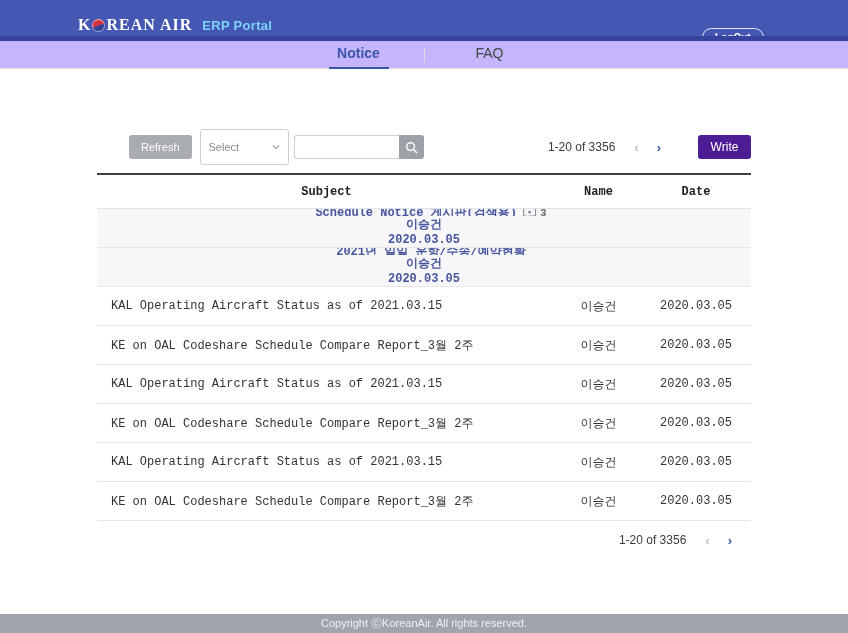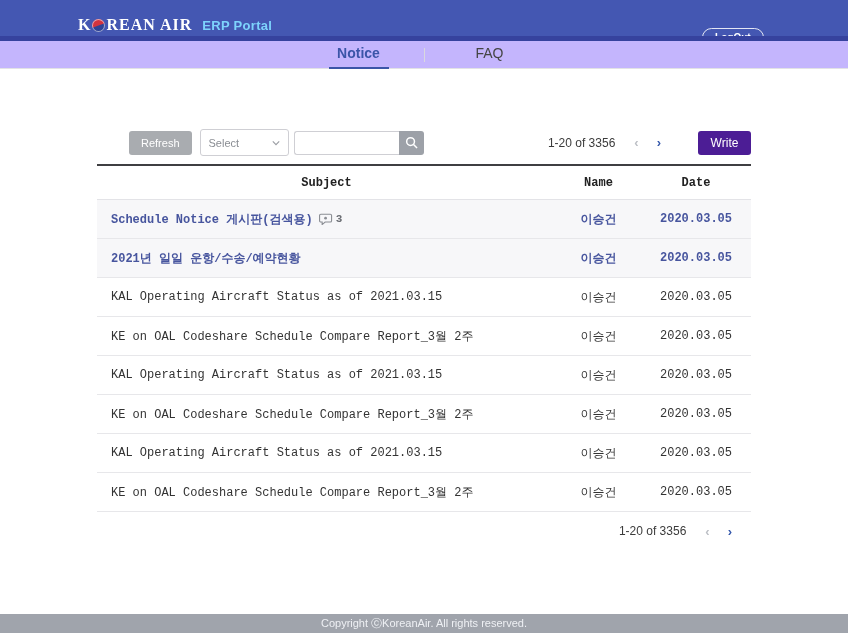--- a/index.html
+++ b/index.html
@@ -33,21 +33,21 @@
   .tab.active { color:#3b55a8; font-weight:bold; }
   .tab.active::after { content:""; position:absolute; left:35px; right:35px; bottom:0;
     border-bottom:2px solid #3b55a8; }
   .tab-divider { width:1px; height:14px; background:#d9d9de; }
   
   .main { width:654px; margin:0 auto; padding-top:60px; }
   .toolbar { display:flex; align-items:center; justify-content:space-between; margin-bottom:8px;margin-left:32px; }
   .toolbar-left { display:flex; align-items:center; }
   .btn-refresh { background:#a9acb0; color:#fff; font-size:11px; border:none;
     border-radius:3px; height:24px; padding:0 12px; cursor:pointer; }
-  .select-box { margin-left:8px; width:89px; height:27px; border:1px solid #cfcfd4;
+  .select-box { margin-left:8px; width:89px; height:36px; border:1px solid #cfcfd4;
     border-radius:3px; background:#fff; display:flex; align-items:center;
     justify-content:space-between; padding:0 8px; font-size:11px; color:#8a8d93; cursor:pointer; }
   .chev { width:8px; height:8px; }
   .search-wrap { display:flex; margin-left:5px; }
   .search-input { width:105px; height:24px; border:1px solid #cfcfd4; border-right:none;
     border-radius:3px 0 0 3px; font-size:11px; padding:0 6px; outline:none; }
   .btn-search { width:25px; height:24px; background:#9da1a8; border:none;
     border-radius:0 3px 3px 0; display:flex; align-items:center; justify-content:center; cursor:pointer; }
   .toolbar-right { display:flex; align-items:center; }
   .pager { display:flex; align-items:center; font-size:12px; color:#3b3b3b; }
@@ -56,21 +56,21 @@
   .pg-prev { color:#bcbfc5; }
   .pg-next { color:#3558ab; }
   .btn-write { background:#4c1d95; color:#fff; font-size:12px; border:none;
     border-radius:3px; height:24px; width:53px; margin-left:28px; cursor:pointer; }
   
   .table { border-top:2px solid #3f3f42;font-family:Liberation Mono, monospace; }
   .thead { display:flex; align-items:center; height:34px; border-bottom:1px solid #e3e3e7;
     font-size:12px; font-weight:bold; color:#222; }
   .trow { display:flex; align-items:center; height:39px; border-bottom:1px solid #e7e7ea;
     font-size:12px; color:#333; background:#fff; }
-  .trow.notice { background:#f7f7f9; }
+  .trow.notice { background:#f7f7f9;flex-direction:column; }
   .trow.notice .c-subject, .trow.notice .c-name, .trow.notice .c-date {
     color:#47559e; font-weight:bold; }
   .c-subject { flex:1; padding-left:14px; display:flex; align-items:center; gap:6px;
     white-space:nowrap; overflow:hidden; }
   .thead .c-subject { justify-content:center; padding-left:0; }
   .c-name { width:85px; text-align:center; }
   .c-date { width:110px; text-align:center; }
   .subject-link { cursor:pointer; }
   .comment-wrap { display:flex; align-items:center; gap:3px; color:#7a7d83; }
   .comment-count { font-size:11px; color:#6a6d73; }

